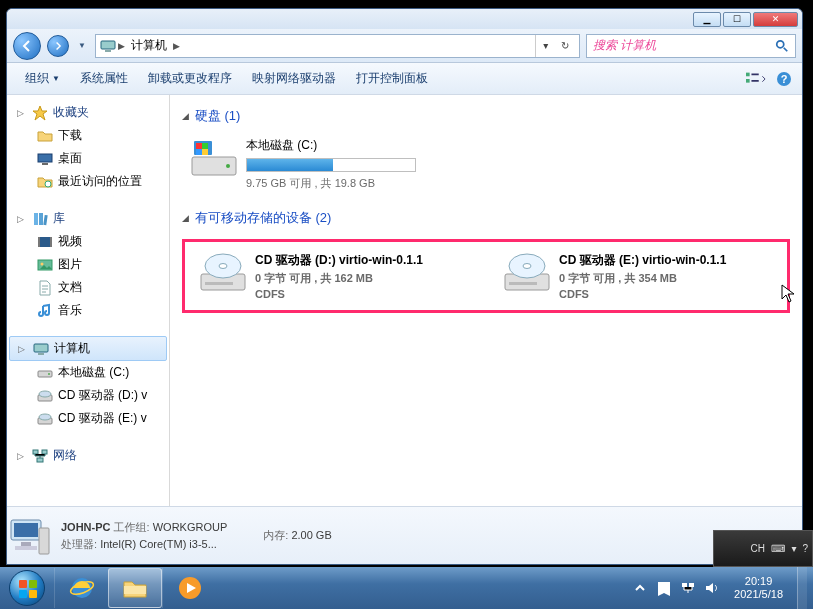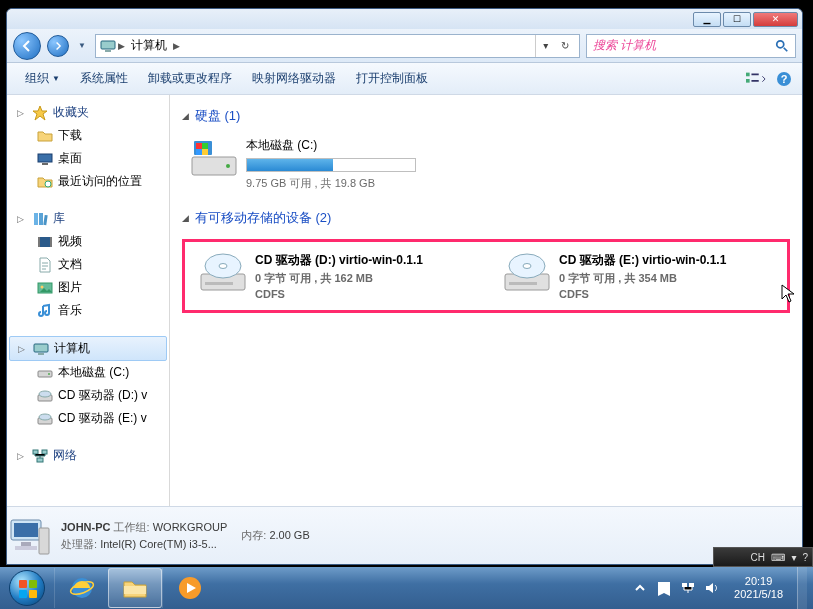--- a/index.html
+++ b/index.html
@@ -57,21 +57,21 @@
 .capbar .fill { position: absolute; left: 0; top: 0; bottom: 0; background: linear-gradient(#5eb4ea,#2a8ad4); }
 .highlight { border: 3px solid #ff2a6d; padding: 6px; margin-top: 4px; font-weight: bold; }
 
 
 .details { position: absolute; left: 0; right: 0; bottom: 0; height: 58px; background: linear-gradient(#f4f8fd,#e7eff9); border-top: 1px solid #cfd9e6; display: flex; align-items: center; padding: 4px 0; font-size: 11px; color: #3a3a3a; gap: 10px; }
 .details .pcimg { width: 44px; height: 44px; }
 .details .col { display: flex; flex-direction: column; gap: 2px; }
 .details .k { color: #6a6a6a; }
 
 
-.langbar { position: absolute; right: 0; bottom: 42px; width: 100px; height: 20px; background: linear-gradient(#3a3a3a,#1a1a1a); border: 1px solid #555; display: flex; align-items: center; justify-content: flex-end; gap: 6px; padding: 0 4px; color: #ddd; font-size: 10px; }
+.langbar { position: absolute; right: 0; bottom: 42px; width: 100px; height: 37px; background: linear-gradient(#3a3a3a,#1a1a1a); border: 1px solid #555; display: flex; align-items: center; justify-content: flex-end; gap: 6px; padding: 0 4px; color: #ddd; font-size: 10px; }
 
 
 .taskbar { position: absolute; left: 0; right: 0; bottom: 0; height: 42px; background: linear-gradient(#6e9cc9,#3f6fa3 40%,#335e8f); display: flex; align-items: center; }
 .startbtn { width: 54px; height: 42px; display: flex; align-items: center; justify-content: center; cursor: pointer; }
 .orb { width: 36px; height: 36px; border-radius: 50%; background: radial-gradient(circle at 35% 30%, #aee6ff, #1f7ac2 55%, #0a3e6e); border: 1px solid #0a3e6e; position: relative; }
 .tbicon { width: 54px; height: 40px; display: flex; align-items: center; justify-content: center; cursor: pointer; border-left: 1px solid rgba(255,255,255,.15); }
 .tbicon.active { background: linear-gradient(rgba(255,255,255,.4),rgba(255,255,255,.1)); border: 1px solid rgba(255,255,255,.5); border-radius: 3px; }
 .tray { margin-left: auto; display: flex; align-items: center; gap: 8px; padding: 0 6px; color: #fff; font-size: 11px; }
 .tray .clock { text-align: center; line-height: 1.2; padding: 0 6px; cursor: pointer; }
 .tray .ti { width: 16px; height: 16px; cursor: pointer; }
@@ -198,32 +198,32 @@
         <div class="sbitem">
             <svg class="ico" viewBox="0 0 16 16">
               <rect x="1" y="3" width="14" height="10" fill="#2a5a8a"></rect>
               <rect x="1" y="3" width="2" height="10" fill="#777"></rect>
               <rect x="13" y="3" width="2" height="10" fill="#777"></rect>
             </svg>
             <span>视频</span>
           </div>
         <div class="sbitem">
             <svg class="ico" viewBox="0 0 16 16">
-              <path d="M3 1h7l3 3v11H3z" fill="#fff" stroke="#8aa"></path>
-              <path d="M5 6h6M5 9h6M5 12h4" stroke="#8aa"></path>
-            </svg>
-            <span>文档</span>
-          </div>
-        <div class="sbitem">
-            <svg class="ico" viewBox="0 0 16 16">
               <rect x="1" y="3" width="14" height="10" fill="#6b9" stroke="#396"></rect>
               <circle cx="5" cy="7" r="1.5" fill="#fc6"></circle>
               <path d="M3 12l4-4 3 3 2-2 3 3z" fill="#396"></path>
             </svg>
             <span>图片</span>
+          </div>
+        <div class="sbitem">
+            <svg class="ico" viewBox="0 0 16 16">
+              <path d="M3 1h7l3 3v11H3z" fill="#fff" stroke="#8aa"></path>
+              <path d="M5 6h6M5 9h6M5 12h4" stroke="#8aa"></path>
+            </svg>
+            <span>文档</span>
           </div>
         <div class="sbitem">
             <svg class="ico" viewBox="0 0 16 16">
               <path d="M6 3v8a2 2 0 11-2-2" fill="none" stroke="#3a8fd6" stroke-width="2"></path>
               <path d="M6 3l6-1v8a2 2 0 11-2-2" fill="none" stroke="#3a8fd6" stroke-width="2"></path>
             </svg>
             <span>音乐</span>
           </div>
       </div>
 
@@ -341,21 +341,21 @@
         <rect x="4" y="6" width="30" height="20" rx="2" fill="#cfe5f5" stroke="#6a8aaa"></rect>
         <rect x="7" y="9" width="24" height="14" fill="#3a6fa8"></rect>
         <rect x="14" y="28" width="10" height="4" fill="#aab"></rect>
         <rect x="8" y="32" width="22" height="4" fill="#ccd"></rect>
         <rect x="32" y="14" width="10" height="26" rx="1" fill="#d8d8d8" stroke="#9a9a9a"></rect>
       </svg>
     <div class="col">
       <div><b>JOHN-PC</b> <span class="k">工作组:</span> <span>WORKGROUP</span></div>
       <div><span class="k">处理器:</span> <span>Intel(R) Core(TM) i3-5...</span></div>
     </div>
-    <div class="col" style="margin-left:4px">
+    <div class="col" style="margin-left:26px">
       <div><span class="k">内存:</span> <span>2.00 GB</span></div>
     </div>
   </div>
 </div>
 
 <div class="langbar">
   <span>CH</span>
   <span>⌨</span>
   <span>▾</span>
   <span>?</span>

